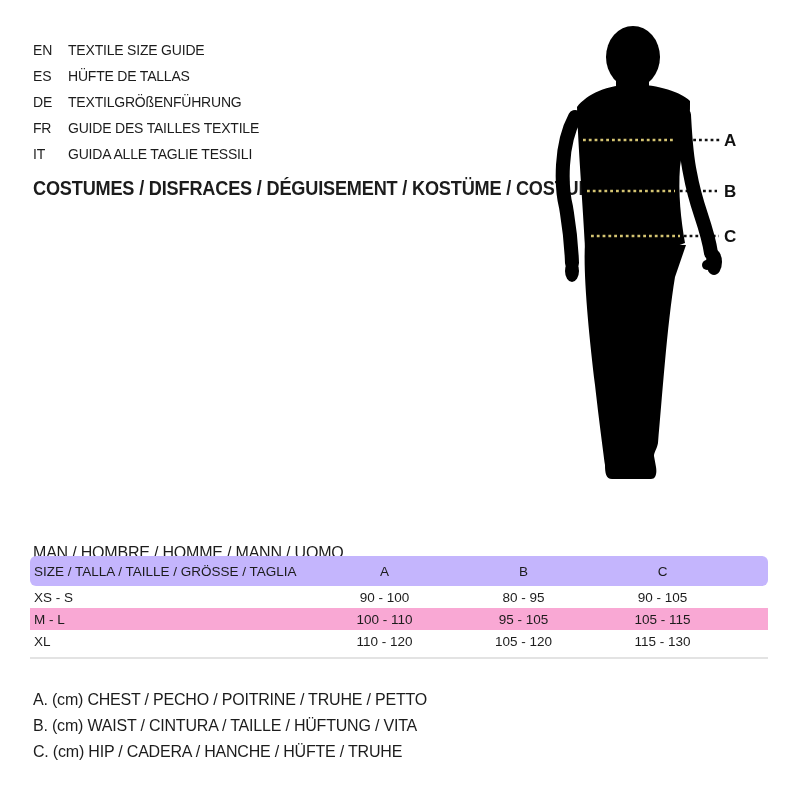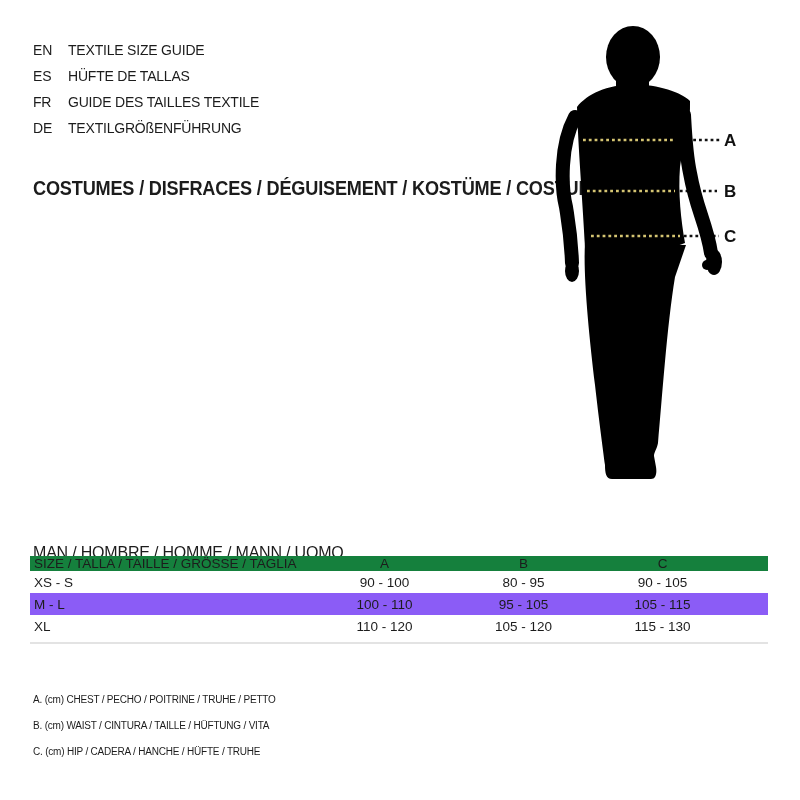--- a/index.html
+++ b/index.html
@@ -18,51 +18,55 @@
   }
   
   .figure-wrap{position:absolute;left:545px;top:15px;width:255px;height:485px;}
   .figure-wrap svg{display:block;}
   .marker-label{font-family:"Liberation Sans","DejaVu Sans",sans-serif;font-size:17px;font-weight:bold;}
   
   .section-title{position:absolute;left:33px;top:544px;font-size:16px;letter-spacing:-0.2px;}
   
   .size-table{position:absolute;left:30px;top:556px;width:738px;font-size:13.5px;}
   .trow{display:flex;align-items:center;height:22px;}
-  .thead{background:#15803d;height:15px;}
-  .trow.alt{background:#8b5cf6;}
+  .thead{background:#c4b5fd;height:30px;border-radius:6px;}
+  .trow.alt{background:#f9a8d4;}
   .c0{flex:1;padding-left:4px;text-align:left;white-space:nowrap;}
   .c1,.c2,.c3{flex:0 0 139px;text-align:center;white-space:nowrap;}
   .sp{flex:0 0 36px;}
   .table-bottom-line{margin-top:5px;height:2px;background:#e3e3e3;}
   
   .notes{position:absolute;left:33px;top:687px;}
-  .note-line{line-height:26px;font-size:10px;letter-spacing:-0.2px;white-space:nowrap;}
+  .note-line{line-height:26px;font-size:16px;letter-spacing:-0.2px;white-space:nowrap;}
 </style>
 </head>
 <body>
 
 <div class="canvas">
 
   <div class="langs">
     <div class="lang-row">
       <span class="lang-code">EN</span>
       <span class="lang-label">TEXTILE SIZE GUIDE</span>
     </div>
     <div class="lang-row">
       <span class="lang-code">ES</span>
       <span class="lang-label">HÜFTE DE TALLAS</span>
     </div>
     <div class="lang-row">
+      <span class="lang-code">DE</span>
+      <span class="lang-label">TEXTILGRÖßENFÜHRUNG</span>
+    </div>
+    <div class="lang-row">
       <span class="lang-code">FR</span>
       <span class="lang-label">GUIDE DES TAILLES TEXTILE</span>
     </div>
     <div class="lang-row">
-      <span class="lang-code">DE</span>
-      <span class="lang-label">TEXTILGRÖßENFÜHRUNG</span>
+      <span class="lang-code">IT</span>
+      <span class="lang-label">GUIDA ALLE TAGLIE TESSILI</span>
     </div>
   </div>
 
   <div class="category">COSTUMES / DISFRACES / DÉGUISEMENT / KOSTÜME / COSTUMI</div>
 
   <div class="figure-wrap">
     <svg viewBox="0 0 255 485" width="255" height="485">
 
       <g fill="none" stroke="#111111" stroke-width="2.6" stroke-dasharray="2.8 3">
         <line x1="38" y1="125" x2="176" y2="125"></line>

